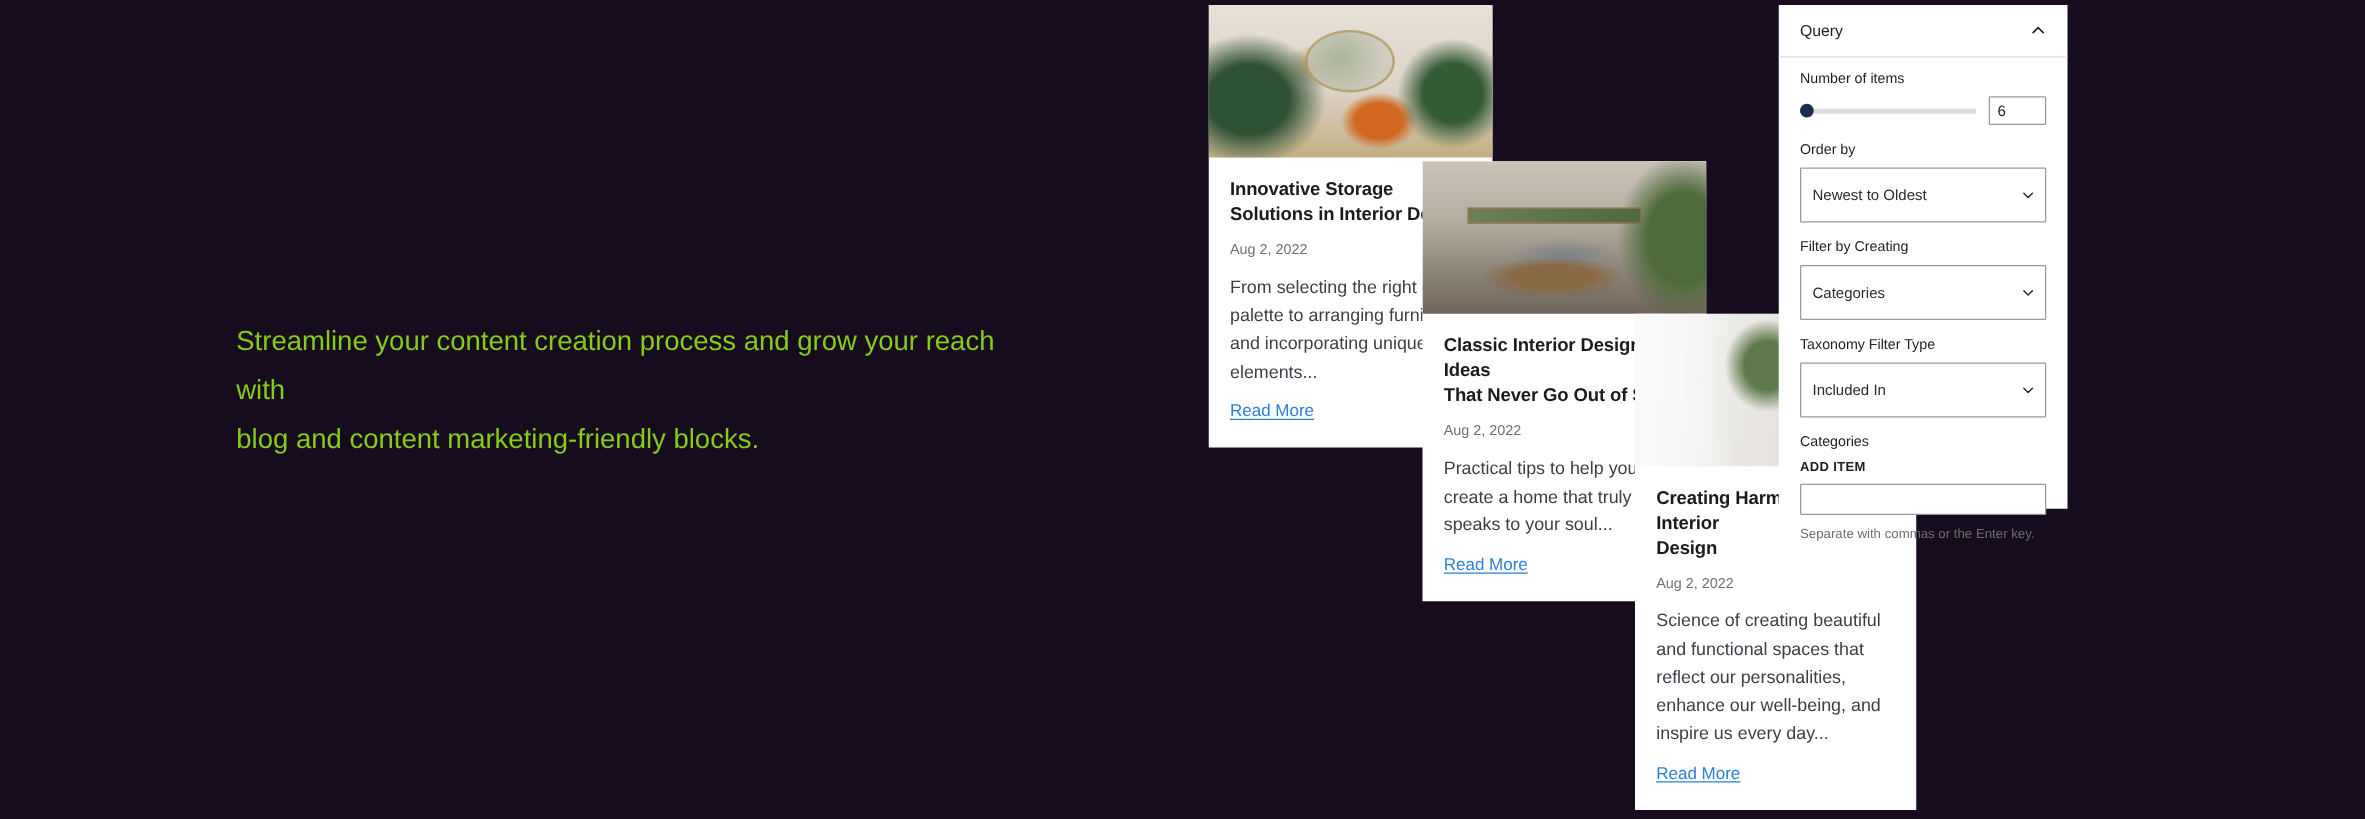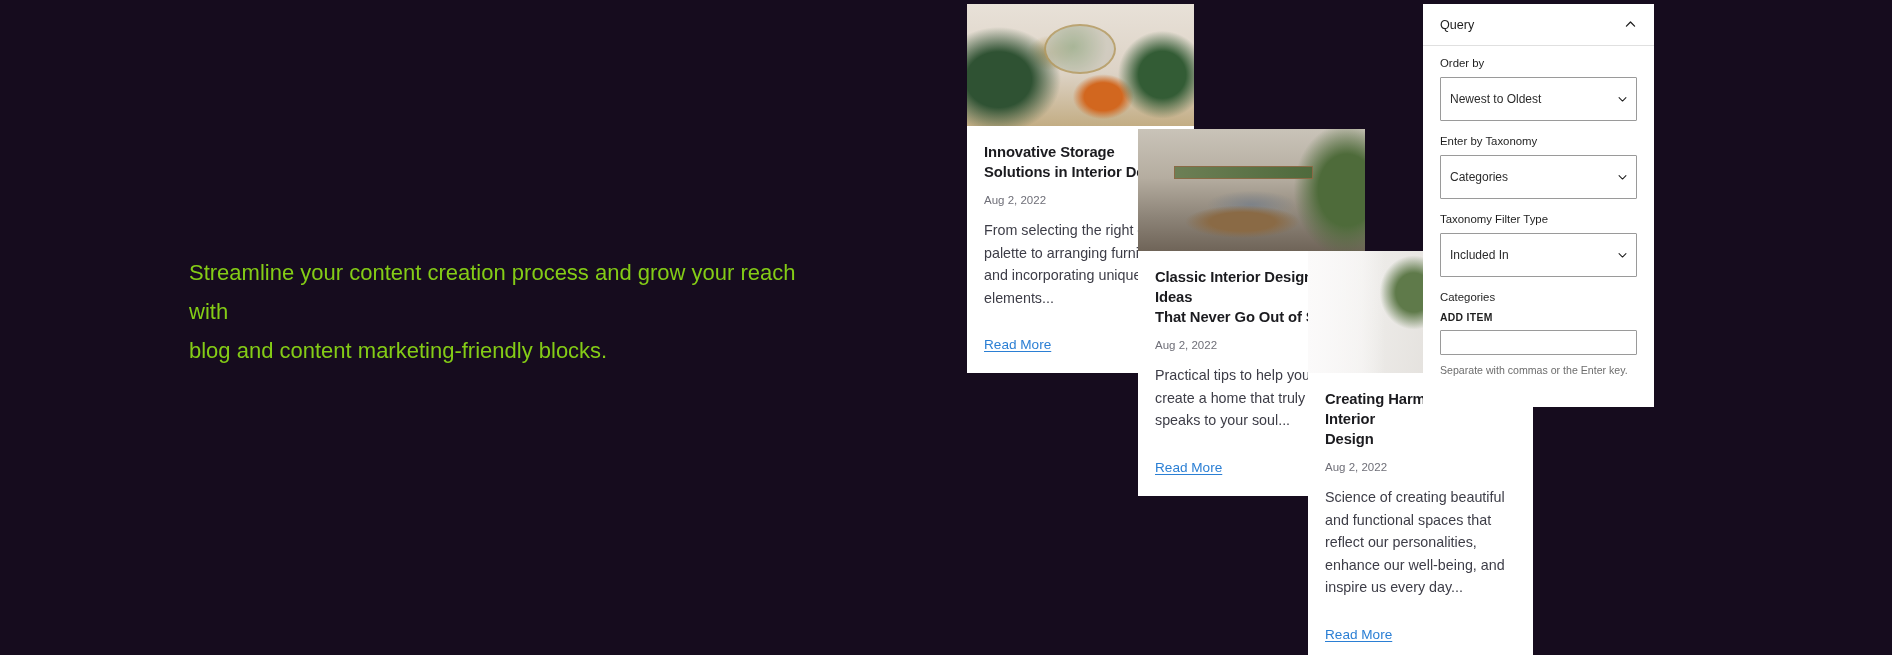--- a/index.html
+++ b/index.html
@@ -81,21 +81,21 @@
   .card-excerpt {
     margin-top: 13px;
     font-size: 14.3px;
     line-height: 1.57;
     color: #3d3d47;
     white-space: pre-line;
   }
 
   .card-link {
     display: inline-block;
-    margin-top: 28px;
+    margin-top: 12px;
     font-size: 13.6px;
     color: #2b7fd4;
     text-decoration: underline;
     text-underline-offset: 2px;
   }
 
   
   #card-1 { left: 967px; top: 4px;   width: 227px; }
   #card-2 { left: 1138px; top: 129px; width: 227px; }
   #card-3 { left: 1308px; top: 251px; width: 225px; }
@@ -347,35 +347,45 @@
     <span class="panel-header-title">Query</span>
     <span>
       <svg class="chevron" viewBox="0 0 16 16" fill="none" stroke="#1e1e1e" stroke-width="1.6" stroke-linecap="round" stroke-linejoin="round">
         <polyline points="3,10 8,5 13,10"></polyline>
       </svg>
     </span>
   </div>
 
   <div class="panel-body">
 
+    <div class="field-group">
+      <label class="field-label">Number of items</label>
+      <div class="slider-row">
+        <div class="slider">
+          <div class="slider-track"></div>
+          <div class="slider-thumb"></div>
+        </div>
+        <input class="num-input" type="text" value="6" style="">
+      </div>
+    </div>
 
     <div class="field-group">
       <label class="field-label">Order by</label>
       <div class="select-box">
         <span>Newest to Oldest</span>
         <span class="select-caret">
           <svg viewBox="0 0 16 16" fill="none" stroke="#1e1e1e" stroke-width="1.5" stroke-linecap="round" stroke-linejoin="round">
             <polyline points="3,6 8,11 13,6"></polyline>
           </svg>
         </span>
       </div>
     </div>
 
     <div class="field-group">
-      <label class="field-label">Enter by Taxonomy</label>
+      <label class="field-label">Filter by Creating</label>
       <div class="select-box">
         <span>Categories</span>
         <span class="select-caret">
           <svg viewBox="0 0 16 16" fill="none" stroke="#1e1e1e" stroke-width="1.5" stroke-linecap="round" stroke-linejoin="round">
             <polyline points="3,6 8,11 13,6"></polyline>
           </svg>
         </span>
       </div>
     </div>
 

